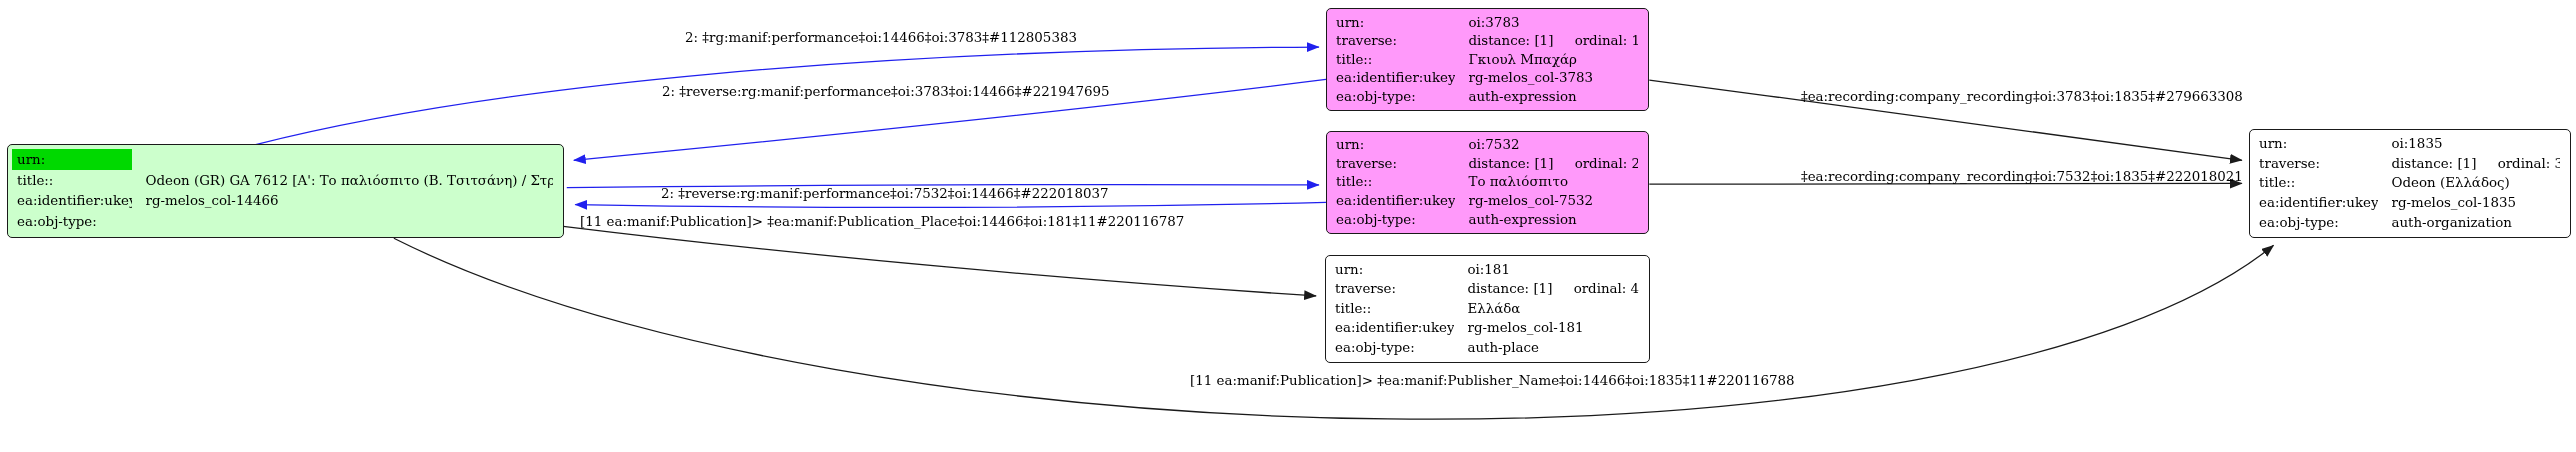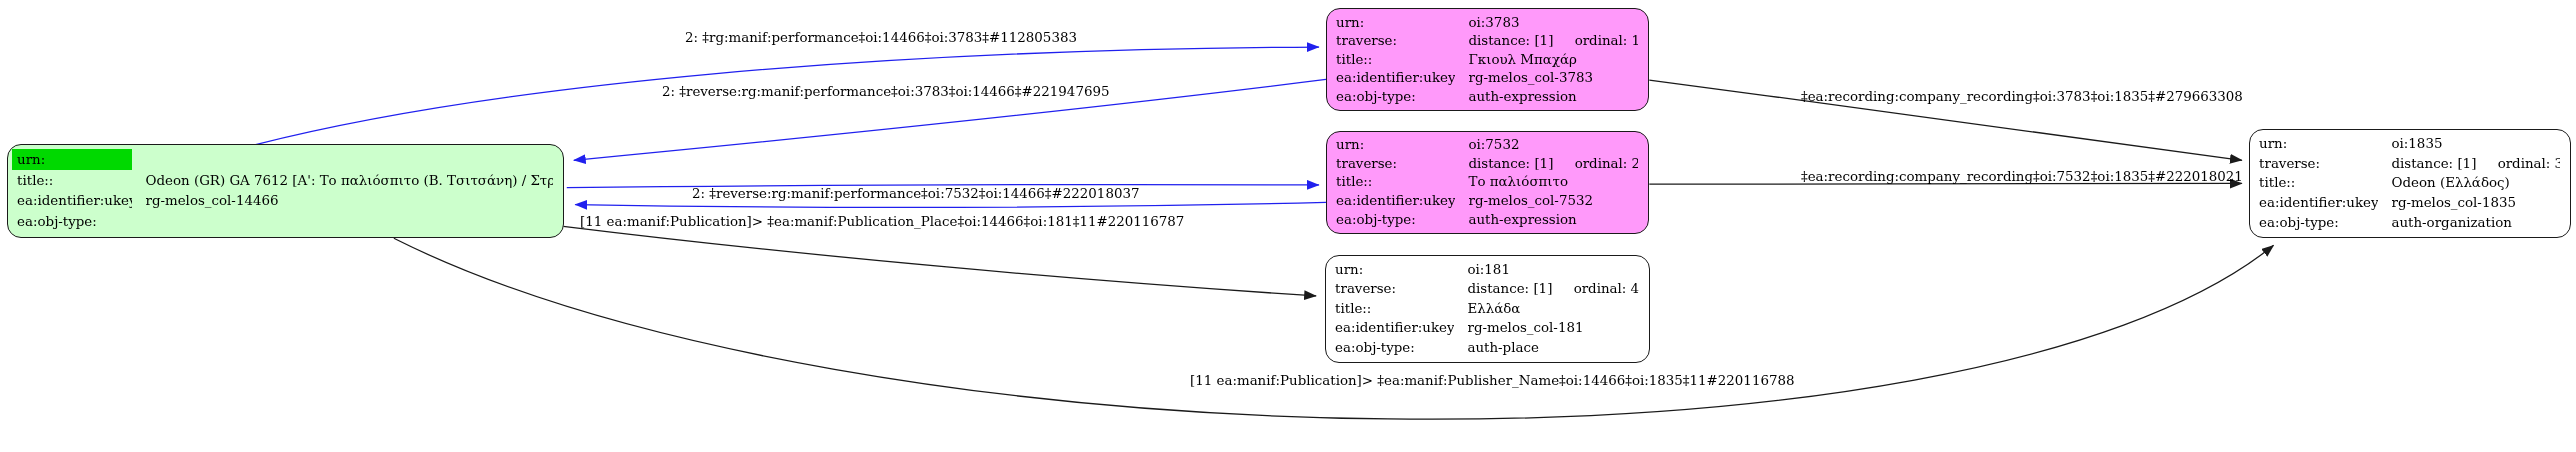--- a/index.html
+++ b/index.html
@@ -9,21 +9,21 @@
     background:#ffffff;
     font-family:"DejaVu Serif", serif;
     color:#000;
     overflow:hidden;
   }
   #edge-layer{position:absolute;left:0;top:0;width:2576px;height:452px;}
   .node{
     position:absolute;
     box-sizing:border-box;
     border:1.4px solid #1a1a1a;
-    border-radius:14px;
+    border-radius:5px;
     display:grid;
     grid-auto-rows:1fr;
     align-items:center;
     padding:4.2px 9.8px 4.2px 3.5px;
     font-size:13.4px;
     line-height:1.2;
   }
   .node.green{background:#ccffcc;}
   .node.pink{background:#ff99fa;}
   .node.white{background:#ffffff;}
@@ -185,21 +185,21 @@
       <span class="cell">rg-melos_col-1835</span>
     </div>
     <div class="row">
       <span class="cell">ea:obj-type:</span>
       <span class="cell">auth-organization</span>
     </div>
   </div>
 
   <div class="edge-label" style="left:685px;top:37px">2: ‡rg:manif:performance‡oi:14466‡oi:3783‡#112805383</div>
   <div class="edge-label" style="left:662px;top:91px">2: ‡reverse:rg:manif:performance‡oi:3783‡oi:14466‡#221947695</div>
-  <div class="edge-label" style="left:692px;top:193px">2: ‡reverse:rg:manif:performance‡oi:7532‡oi:14466‡#222018037</div>
+  <div class="edge-label" style="left:661px;top:193px">2: ‡reverse:rg:manif:performance‡oi:7532‡oi:14466‡#222018037</div>
   <div class="edge-label" style="left:580px;top:221px">[11 ea:manif:Publication]&gt; ‡ea:manif:Publication_Place‡oi:14466‡oi:181‡11#220116787</div>
   <div class="edge-label" style="left:1801px;top:96px">‡ea:recording:company_recording‡oi:3783‡oi:1835‡#279663308</div>
   <div class="edge-label" style="left:1801px;top:176px">‡ea:recording:company_recording‡oi:7532‡oi:1835‡#222018021</div>
   <div class="edge-label" style="left:1190px;top:380px">[11 ea:manif:Publication]&gt; ‡ea:manif:Publisher_Name‡oi:14466‡oi:1835‡11#220116788</div>
 
   <div class="root-note" style="left:1197px;top:437px">root: 14466 nodes count: 5</div>
 
 </div>
 
 

